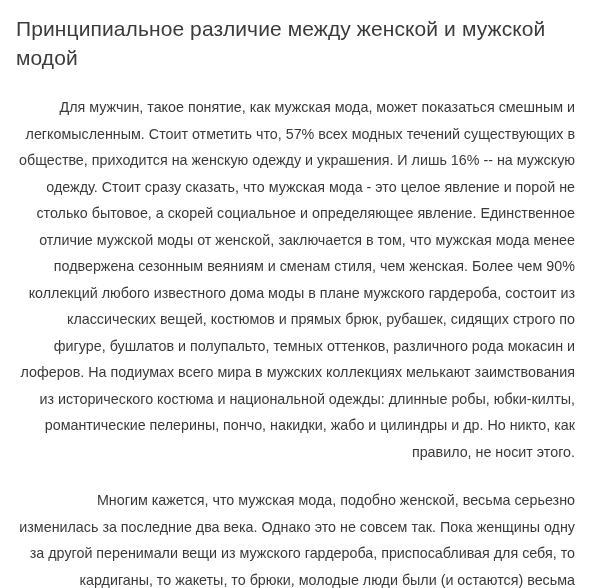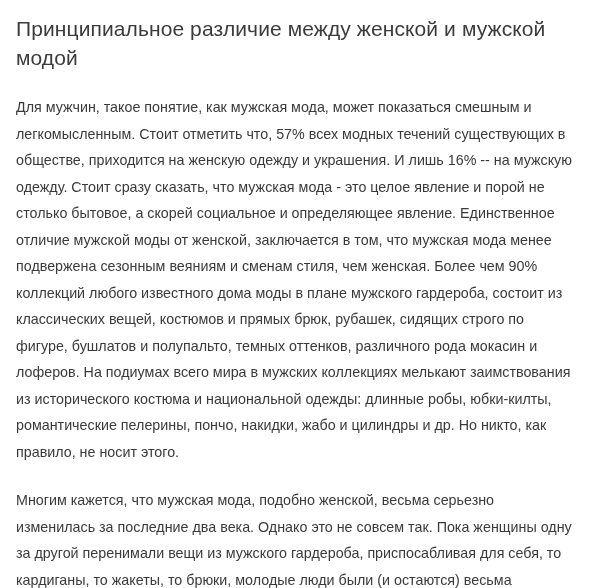--- a/index.html
+++ b/index.html
@@ -27,21 +27,21 @@
     font-weight: normal;
     color: #3b3b3b;
     margin: 0 0 22px 0;
     letter-spacing: 0.1px;
   }
   .article-body p {
     font-size: 14.3px;
     line-height: 26.5px;
     color: #3a3a3a;
     margin: 0 0 22px 0;
-    text-align: left;
+    text-align: right;
   }
   .article-body p:last-child {
     margin-bottom: 0;
   }
 </style>
 </head>
 <body>
 
 <div class="page">
 

